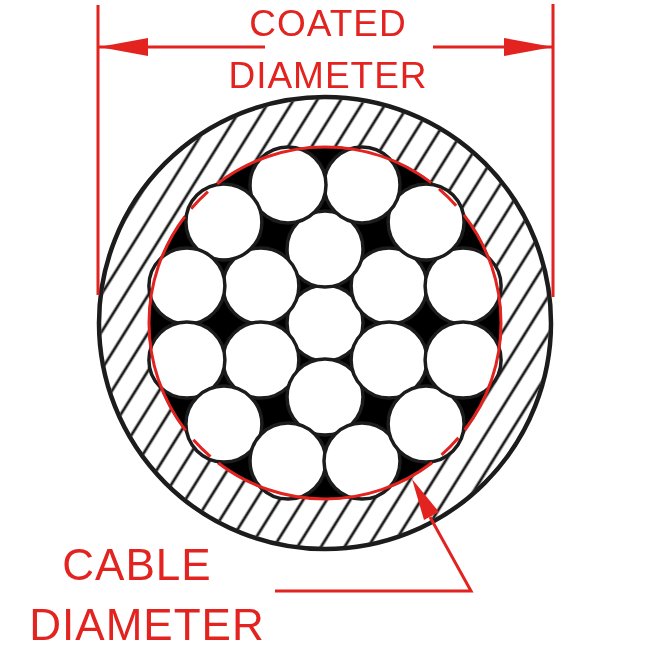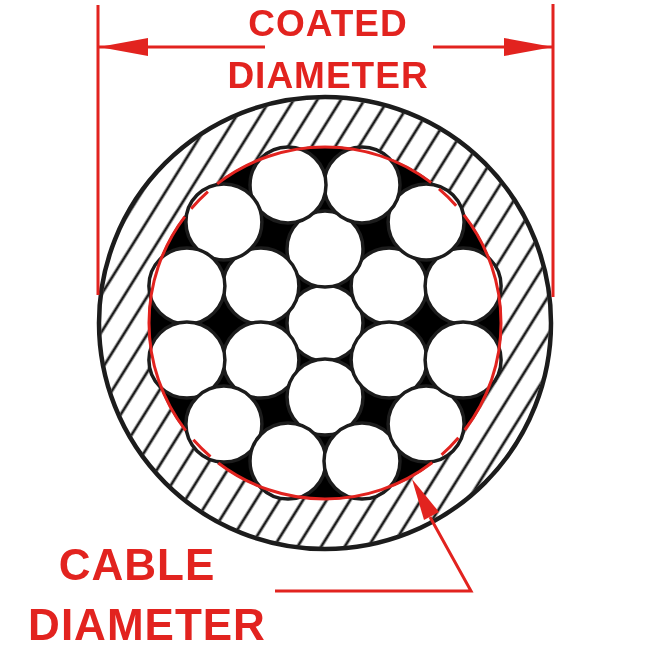--- a/index.html
+++ b/index.html
@@ -9,21 +9,20 @@
     --wire:#ffffff;
     --core:#000000;
   }
   html,body{margin:0;padding:0;background:var(--bg);}
   .stage{
     position:relative;
     width:650px;height:650px;
     background:var(--bg);
     overflow:hidden;
     font-family:"Liberation Sans", sans-serif;
-    font-weight:bold;
   }
   svg{display:block;}
   .lbl{
     fill:var(--red);
     font-family:"Liberation Sans", sans-serif;
     letter-spacing:1px;
   }
   .lbl-top{font-size:37px;}
   .lbl-bottom{font-size:44px;}
   .redline{stroke:var(--red);stroke-width:3;fill:none;}

